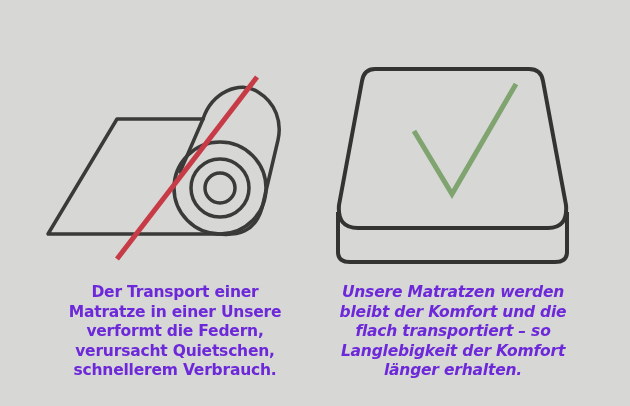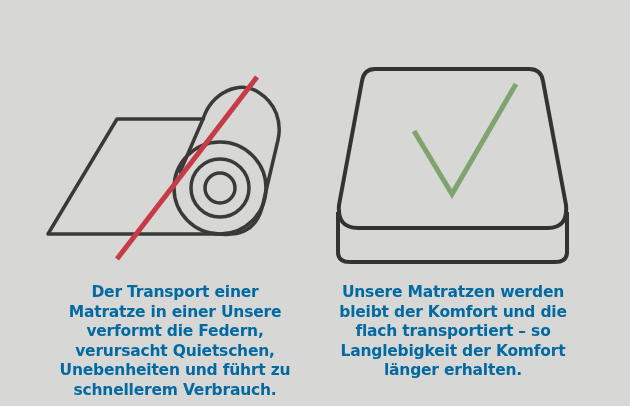--- a/index.html
+++ b/index.html
@@ -9,26 +9,26 @@
       position: relative;
       font-family: "DejaVu Sans", sans-serif;
     }
     .art { position: absolute; left: 0; top: 0; }
     .caption {
       position: absolute;
       text-align: center;
       font-weight: bold;
       font-size: 15.5px;
       line-height: 19.5px;
-      color: #0369a1;
+      color: #6d28d9;
       letter-spacing: -0.2px;
     }
     .caption span { display: block; white-space: nowrap; }
     #cap-left { left: 40px; width: 270px; top: 283px; }
-    #cap-right { left: 318px; width: 270px; top: 283px; }
+    #cap-right { left: 318px; width: 270px; top: 283px; font-style: italic; }
   </style>
 </head>
 <body>
 
 <svg class="art" width="630" height="406" viewBox="0 0 630 406">
 
   <g fill="none" stroke="#3a3a38" stroke-width="3.5" stroke-linejoin="round" stroke-linecap="round">
 
     <path d="M203,119 L117,119 L48,234 L218,234"></path>
 
@@ -47,21 +47,20 @@
     <path d="M375,69 L529,69 Q541,69 543,81 L566,205 Q568,228 548,228 L358,228 Q337,228 339,205 L362,81 Q364,69 375,69 Z"></path>
   </g>
   <polyline points="414,131 452,194 516,84" fill="none" stroke="#7fa46f" stroke-width="5"></polyline>
 </svg>
 
 <div class="caption" id="cap-left">
   <span>Der Transport einer</span>
   <span>Matratze in einer Unsere</span>
   <span>verformt die Federn,</span>
   <span>verursacht Quietschen,</span>
-  <span>Unebenheiten und führt zu</span>
   <span>schnellerem Verbrauch.</span>
 </div>
 
 <div class="caption" id="cap-right">
   <span>Unsere Matratzen werden</span>
   <span>bleibt der Komfort und die</span>
   <span>flach transportiert – so</span>
   <span>Langlebigkeit der Komfort</span>
   <span>länger erhalten.</span>
 </div>

